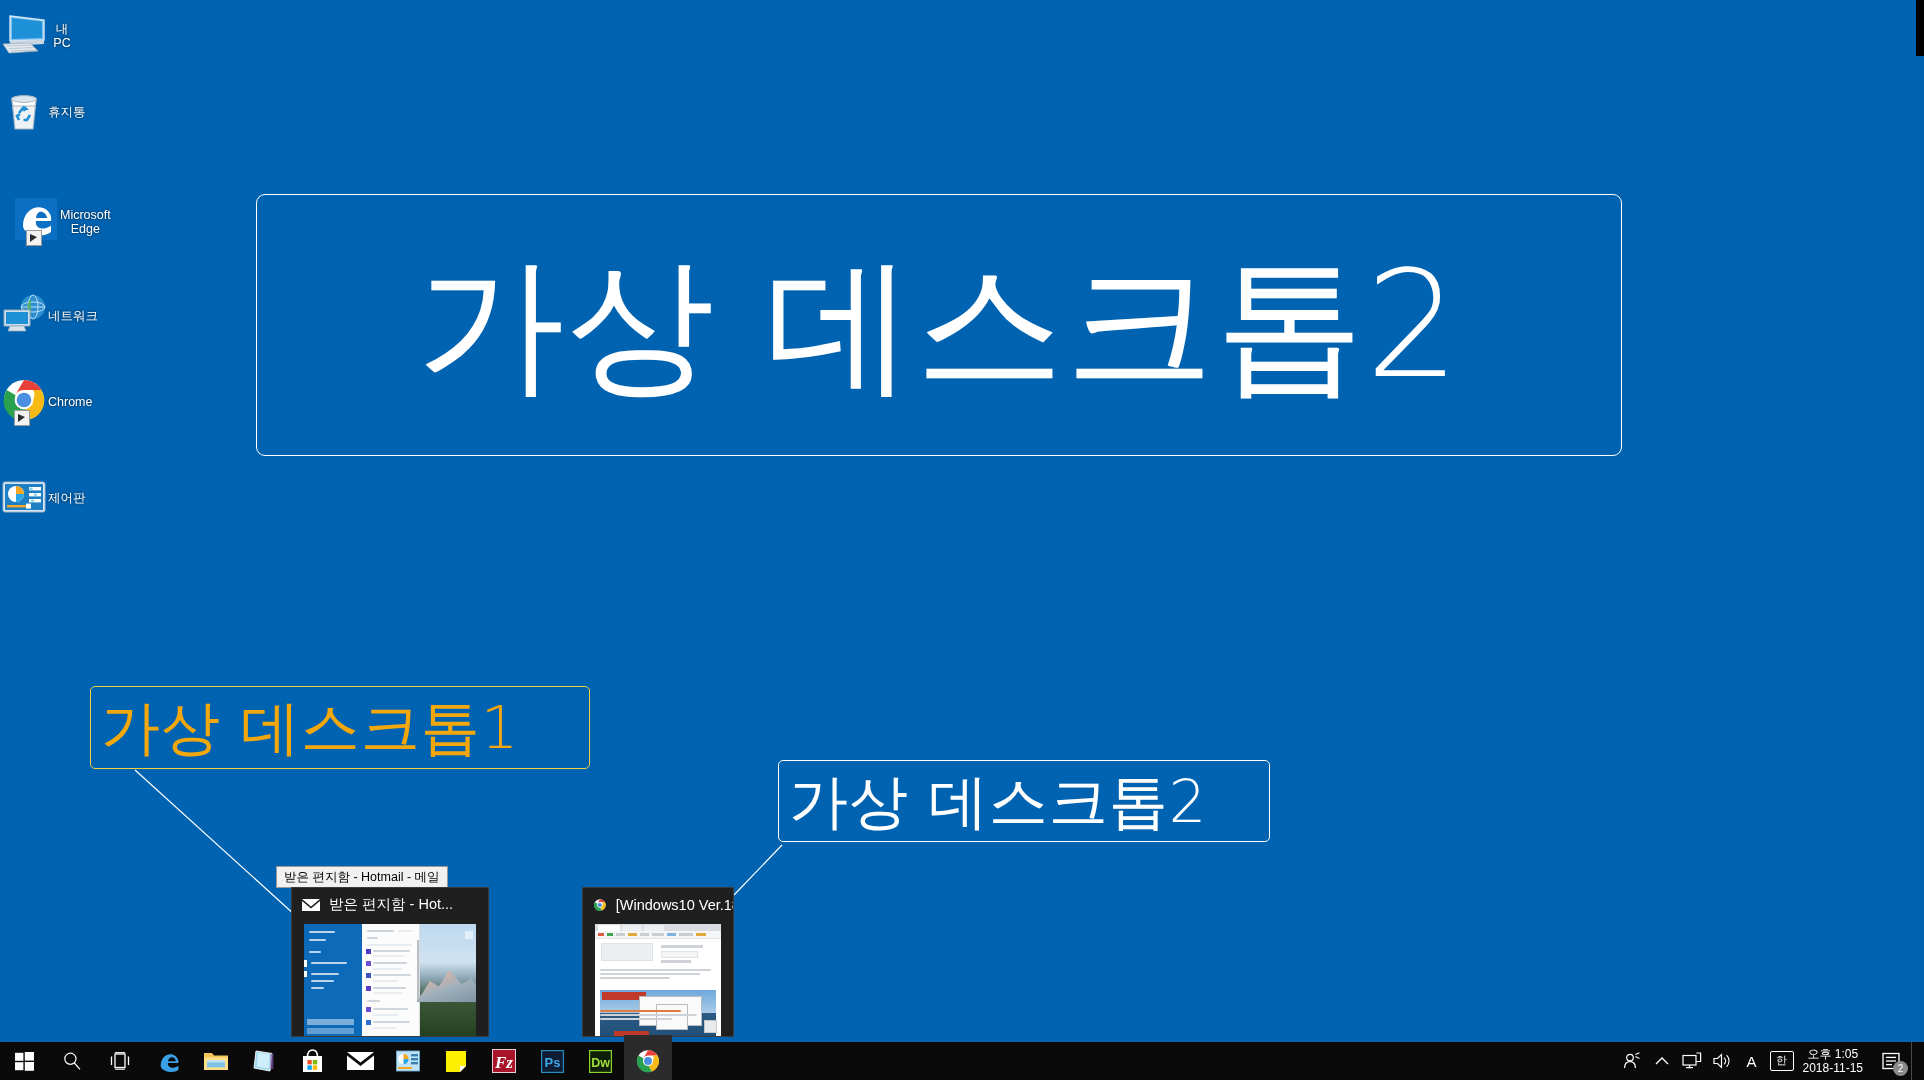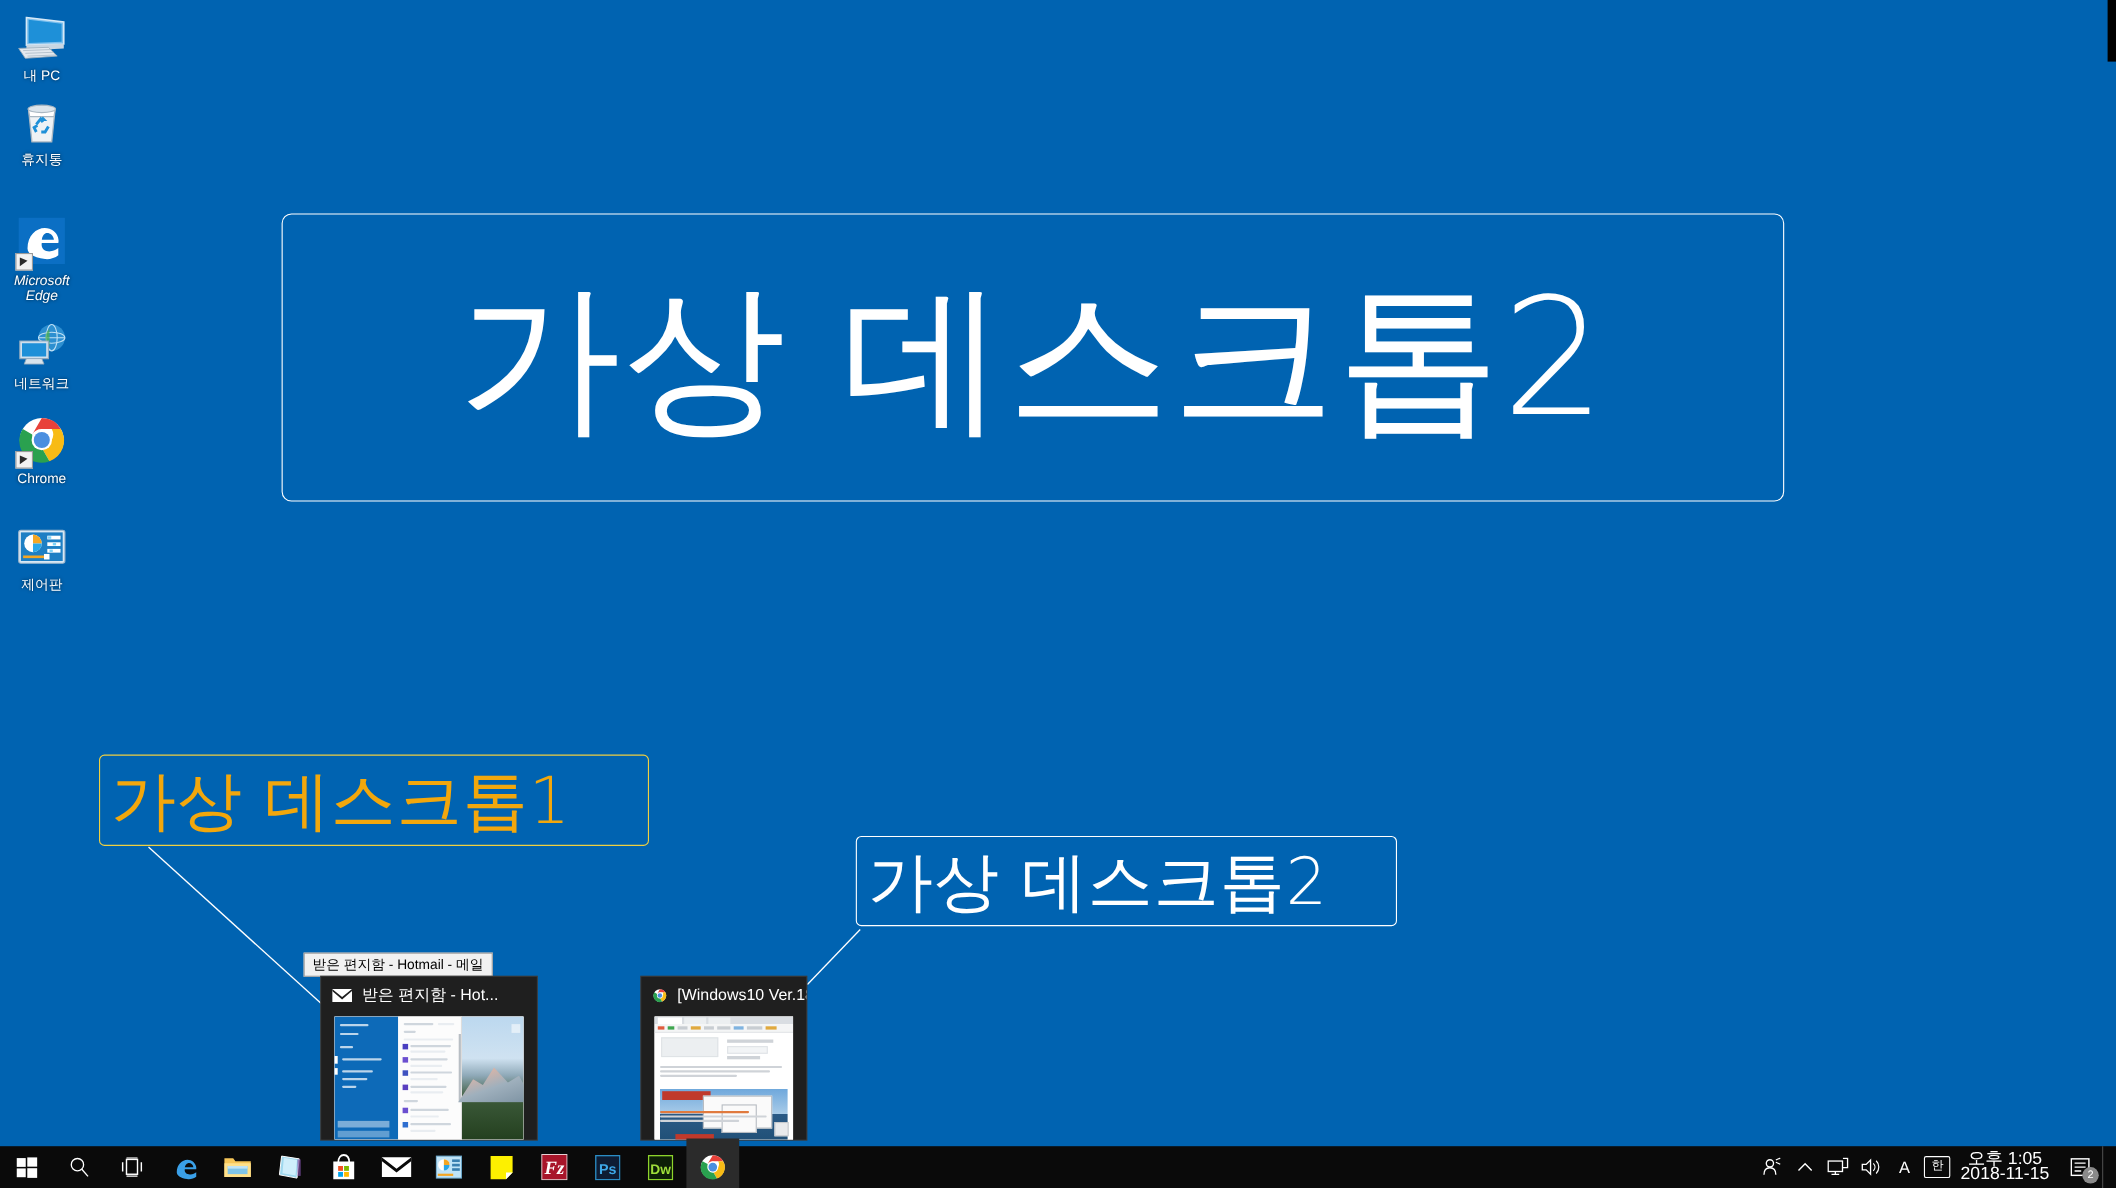--- a/index.html
+++ b/index.html
@@ -11,21 +11,21 @@
     -webkit-font-smoothing:antialiased;
   }
   #desktop{position:absolute;inset:0;background:#0063b1;}
 
   
   .edge-strip{position:absolute;top:0;right:0;width:8px;height:56px;background:#000;}
 
   
   .icon-col{position:absolute;left:0;top:0;width:76px;}
   .dicon{
-    position:relative;width:76px;display:flex;flex-direction:column;
+    position:relative;width:76px;display:flex;flex-direction:row;
     align-items:center;justify-content:flex-start;
   }
   .dicon .glyph{width:48px;height:48px;display:block;}
   .dicon .lbl{
     margin-top:4px;color:#fff;font-size:12.5px;line-height:14px;
     text-align:center;text-shadow:0 0 3px rgba(0,0,0,.7);width:74px;
     word-break:keep-all;
   }
   .shortcut-arrow{
     position:absolute;left:14px;top:34px;width:14px;height:14px;
@@ -119,21 +119,21 @@
   .tb-left{display:flex;align-items:center;height:38px;}
   .tb-item{
     width:48px;height:52px;display:flex;align-items:center;justify-content:center;
     position:relative;
   }
   .tb-item.hot{background:#2b2b2b;}
   .tb-item .bar{position:absolute;bottom:0;left:8px;right:8px;height:3px;background:#3aa0e8;}
   .tb-item .bar.wide2{left:3px;right:3px;background:#4f9fd4;}
   .tb-right{margin-left:auto;display:flex;align-items:center;height:38px;padding-right:4px;}
   .tray-ic{width:30px;height:38px;display:flex;align-items:center;justify-content:center;color:#fff;}
-  .clock{color:#fff;font-size:16px;line-height:14px;text-align:center;padding:0 10px 0 6px;}
+  .clock{color:#fff;font-size:12px;line-height:14px;text-align:center;padding:0 10px 0 6px;}
   .clock div{white-space:nowrap;}
   .notif{width:38px;height:38px;display:flex;align-items:center;justify-content:center;position:relative;}
   .notif .badge{
     position:absolute;right:3px;bottom:4px;width:15px;height:15px;border-radius:50%;
     background:#8a8a8a;color:#fff;font-size:10px;line-height:15px;text-align:center;
   }
   .showdesk{width:8px;height:38px;border-left:1px solid #4a4a4a;}
   .tray-txt{color:#fff;font-size:15px;}
   .ime{width:22px;height:18px;border:1.4px solid #fff;color:#fff;font-size:11px;
        line-height:16px;text-align:center;border-radius:2px;}
@@ -177,21 +177,21 @@
               <path d="M19 34 l-2 -4 l3 -2"></path>
           </g>
           <g fill="#1e90d8">
               <polygon points="25,20 29,24 21,24"></polygon>
             </g>
         </svg>
       </span>
       <span class="lbl">휴지통</span>
     </div>
 
-    <div class="dicon" style="position:absolute;left:0;top:196px;font-style:italic;">
+    <div class="dicon" style="position:absolute;left:12px;top:196px;">
       <span class="glyph">
         <svg viewBox="0 0 48 48" width="48" height="48">
           <rect x="3" y="2" width="42" height="42" fill="#0b6fc4"></rect>
           <path d="M11 30 C11 16 22 9 31 12 C38 14.5 40 21 39 25 L24 25 C23 30 27 33 32 32.5 C35 32 37.5 30.8 39 29.5 L39 36 C36 38.5 31 40 27 39.5 C18 38.5 11 35 11 30 Z" fill="#ffffff"></path>
           <path d="M24 22 L35 22 C34.5 17.5 30.5 15 27.5 16 C25.5 16.8 24.3 19 24 22 Z" fill="#0b6fc4"></path>
         </svg>
       </span>
       <span class="shortcut-arrow"></span>
       <span class="lbl">Microsoft Edge</span>
     </div>

